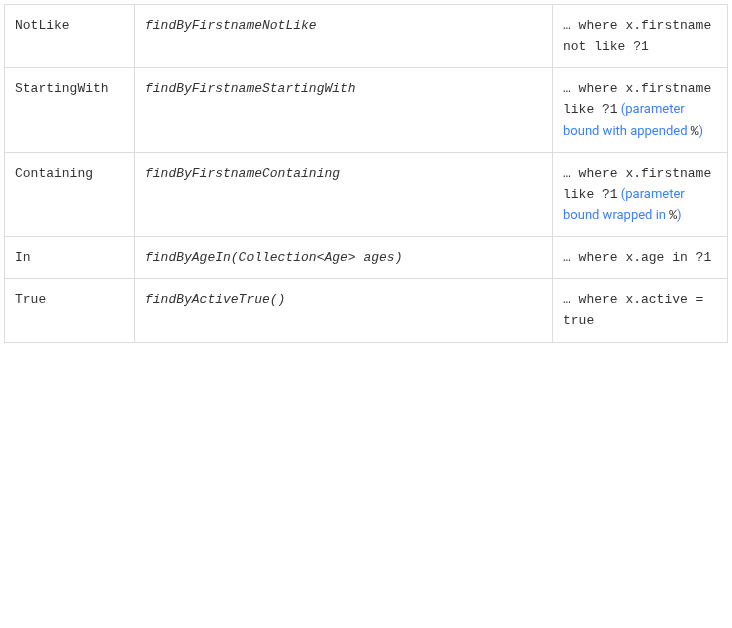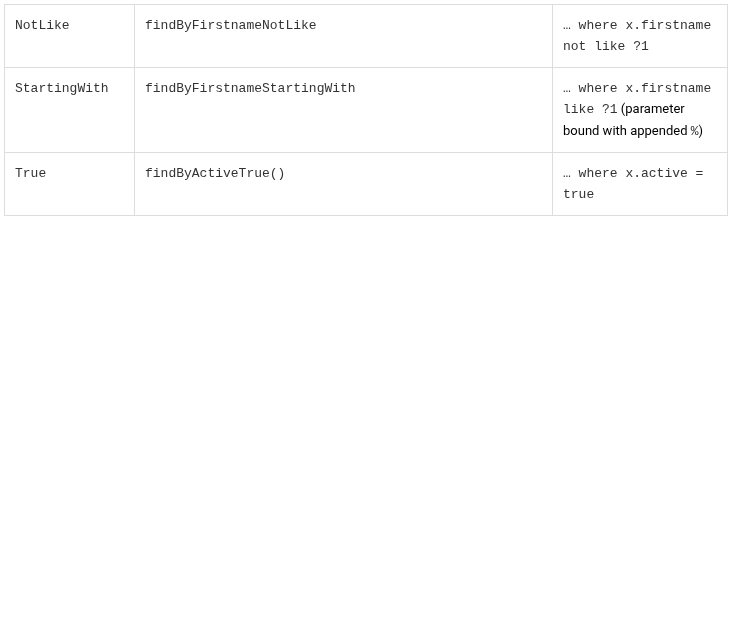--- a/index.html
+++ b/index.html
@@ -18,46 +18,56 @@
       table-layout: fixed;
     }
     td {
       border: 1px solid #ddd;
       padding: 10px 10px;
       vertical-align: top;
       line-height: 1.55;
       word-wrap: break-word;
     }
     td.col-keyword { width: 130px; }
-    td.col-sample  { width: 418px; }
+    td.col-sample  { width: 418px; font-style: italic; }
     td.col-result  { width: auto; }
     .code {
       font-family: "SFMono-Regular", Consolas, "Liberation Mono", Menlo, Courier, monospace;
       color: #333;
       text-align: right;
     }
     .plain {
       font-family: -apple-system, BlinkMacSystemFont, "Segoe UI", Roboto, Helvetica, Arial, sans-serif;
-      color: #000000;
+      color: #3b82f6;
     }
   </style>
 </head>
 <body>
 
 <table>
   <tbody id="table-body">
       <tr>
         <td class="col-keyword"><span class="code">NotLike</span></td>
         <td class="col-sample"><span class="code">findByFirstnameNotLike</span></td>
         <td class="col-result"><span class="code">… where x.firstname not like ?1</span></td>
       </tr>
       <tr>
         <td class="col-keyword"><span class="code">StartingWith</span></td>
         <td class="col-sample"><span class="code">findByFirstnameStartingWith</span></td>
         <td class="col-result"><span class="code">… where x.firstname like ?1</span><span class="plain"> (parameter bound with appended </span><span class="code">%</span><span class="plain">)</span></td>
       </tr>
       <tr>
+        <td class="col-keyword"><span class="code">Containing</span></td>
+        <td class="col-sample"><span class="code">findByFirstnameContaining</span></td>
+        <td class="col-result"><span class="code">… where x.firstname like ?1</span><span class="plain"> (parameter bound wrapped in </span><span class="code">%</span><span class="plain">)</span></td>
+      </tr>
+      <tr>
+        <td class="col-keyword"><span class="code">In</span></td>
+        <td class="col-sample"><span class="code">findByAgeIn(Collection&lt;Age&gt; ages)</span></td>
+        <td class="col-result"><span class="code">… where x.age in ?1</span></td>
+      </tr>
+      <tr>
         <td class="col-keyword"><span class="code">True</span></td>
         <td class="col-sample"><span class="code">findByActiveTrue()</span></td>
         <td class="col-result"><span class="code">… where x.active = true</span></td>
       </tr>
     </tbody>
 </table>
 
 </body></html>

